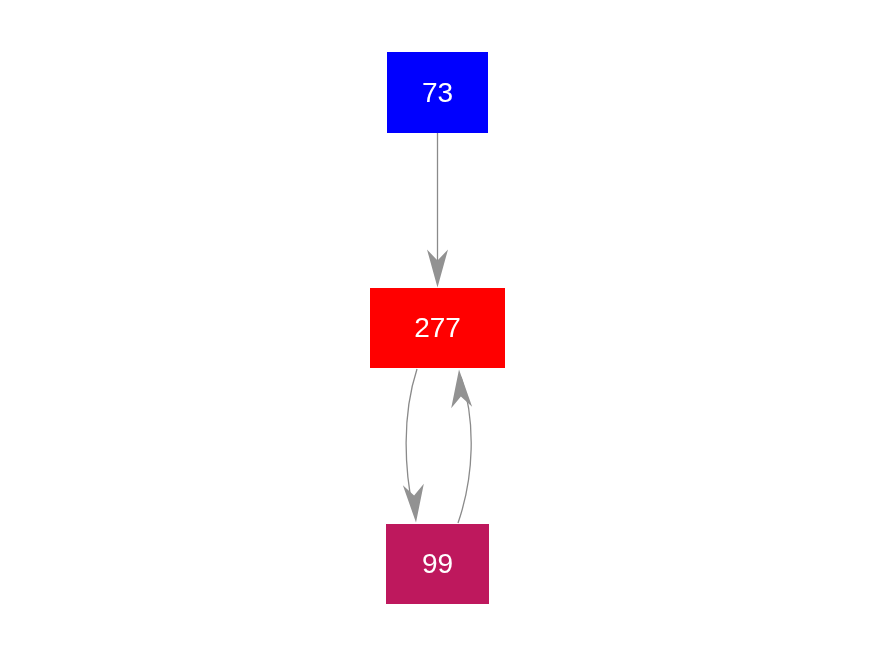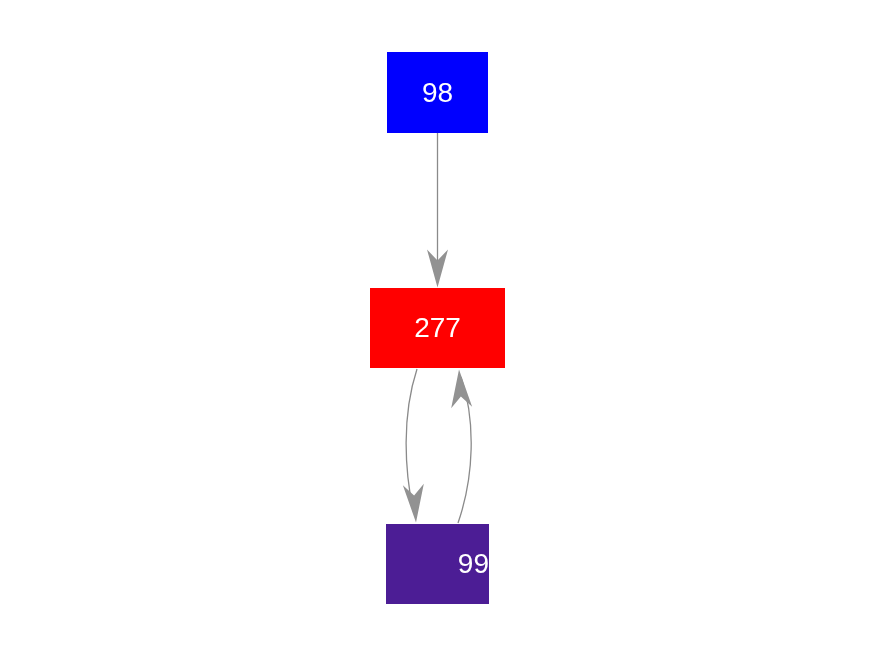--- a/index.html
+++ b/index.html
@@ -56,24 +56,24 @@
       <use href="#arrowhead" transform="translate(416,522.5) rotate(-4)" fill="#929292"></use>
     </g>
 
     <g>
       <path class="edge-line" d="M458,523 C474,477 476,421 461,377" stroke="#8a8a8a"></path>
       <use href="#arrowhead" transform="translate(459,369.5) rotate(176)" fill="#929292"></use>
     </g>
   </svg>
 
   <div class="node" style="left: 387px; top: 52px; width: 101px; height: 81px; background-color: rgb(0, 0, 255);">
-    <span class="node-label" style="color: rgb(255, 255, 255);">98</span>
+    <span class="node-label" style="color: rgb(255, 255, 255);">73</span>
   </div>
 
   <div class="node" style="left: 370px; top: 288px; width: 135px; height: 80px; background-color: rgb(255, 0, 0);">
     <span class="node-label" style="color: rgb(255, 255, 255); text-align: center;">277</span>
   </div>
 
-  <div class="node" style="left: 386px; top: 524px; width: 103px; height: 80px; background-color: #4c1d95; justify-content: flex-end;">
+  <div class="node" style="left: 386px; top: 524px; width: 103px; height: 80px; background-color: #be185d;">
     <span class="node-label" style="color: rgb(255, 255, 255);">99</span>
   </div>
 
 </div>
 
 </body></html>

